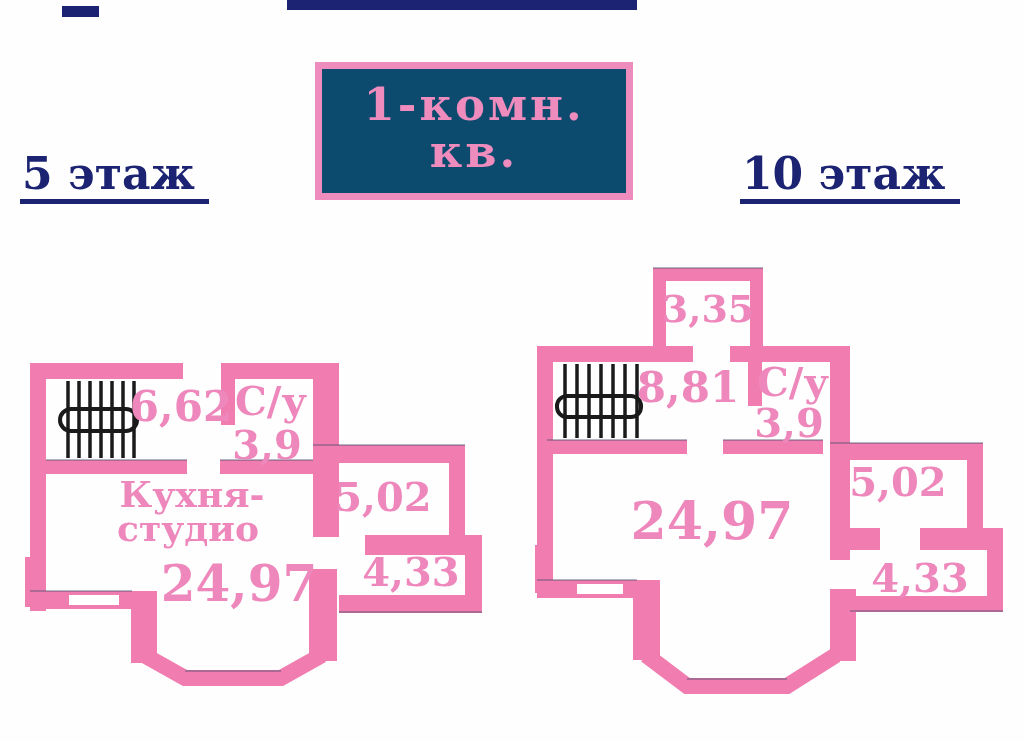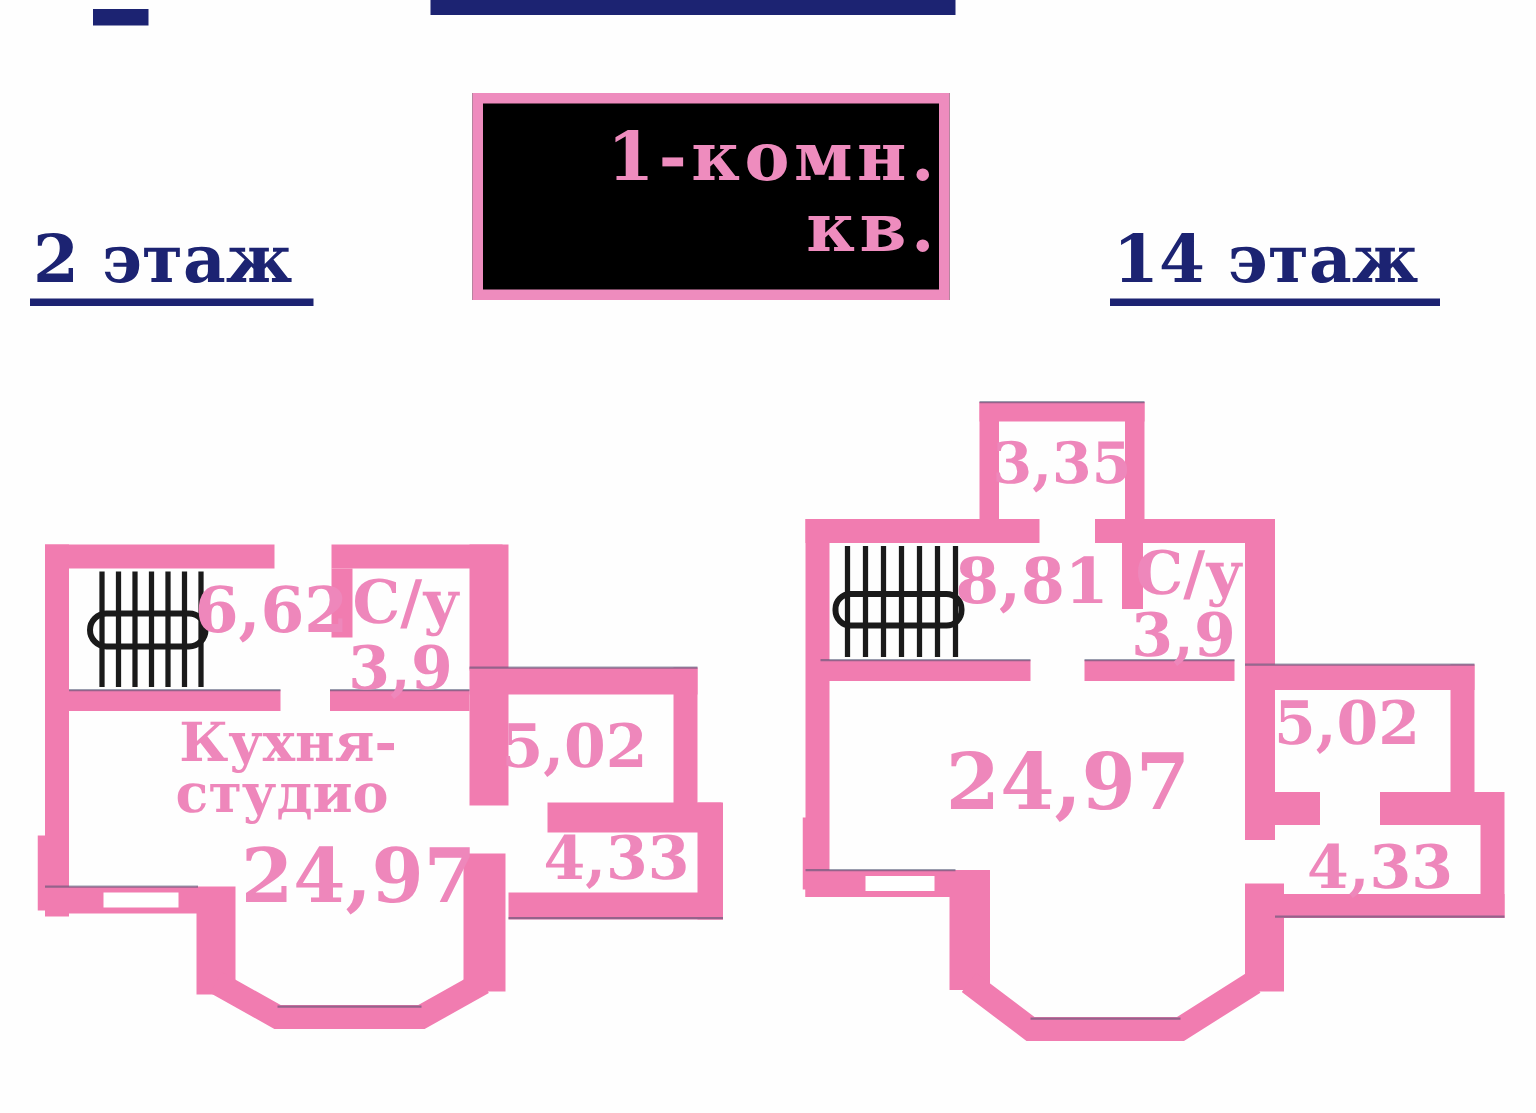--- a/index.html
+++ b/index.html
@@ -9,22 +9,22 @@
     font-family:"DejaVu Serif", serif;
   }
   .abs{position:absolute;}
   .bar{background:#1C2372;}
   .floor-label{
     font-weight:bold;font-size:44px;color:#1C2372;
     border-bottom:5px solid #1C2372;line-height:1.0;
     padding:0 14px 3px 2px;white-space:nowrap;
   }
   .title-box{
-    border:7px solid #EE8CBE;background:#000000;
-    text-align:right;color:#EE8CBE;font-weight:bold;
+    border:7px solid #EE8CBE;background:#0c4a6e;
+    text-align:center;color:#EE8CBE;font-weight:bold;
   }
   .title-line1{font-size:45px;letter-spacing:3px;margin-top:12px;line-height:1.05;}
   .title-line2{font-size:52px;letter-spacing:1px;line-height:1.05;}
   svg text{
     font-family:"DejaVu Serif", serif;font-weight:bold;fill:#EE87BB;
     text-anchor:middle;
   }
   .wall{fill:#F17CB0;}
   .notch{fill:#ffffff;}
   .edge{stroke:#4a4f6e;stroke-width:1.5;opacity:.55;}
@@ -32,24 +32,24 @@
   .stair-line{stroke:#1a1a1a;stroke-width:3.5;}
   .stair-pill{fill:none;stroke:#1a1a1a;stroke-width:4;}
 </style>
 </head>
 <body>
 
 <div class="abs bar" style="left:62px;top:6px;width:37px;height:11px;"></div>
 <div class="abs bar" style="left:287px;top:0px;width:350px;height:10px;"></div>
 
 <div class="abs floor-label" style="left:20px;top:152px;">
-  <span>2 этаж</span>
+  <span>5 этаж</span>
 </div>
 <div class="abs floor-label" style="left:740px;top:152px;">
-  <span>14 этаж</span>
+  <span>10 этаж</span>
 </div>
 
 <div class="abs title-box" style="left:315px;top:62px;width:304px;height:124px;">
   <div class="title-line1">1-комн. кв.</div>
 </div>
 
 <svg class="abs" style="left:25px;top:355px;" width="460" height="345" viewBox="0 0 460 345">
   <g>
     <rect class="wall" x="5" y="8" width="153" height="16"></rect>
     <rect class="wall" x="196" y="8" width="114" height="16"></rect>

